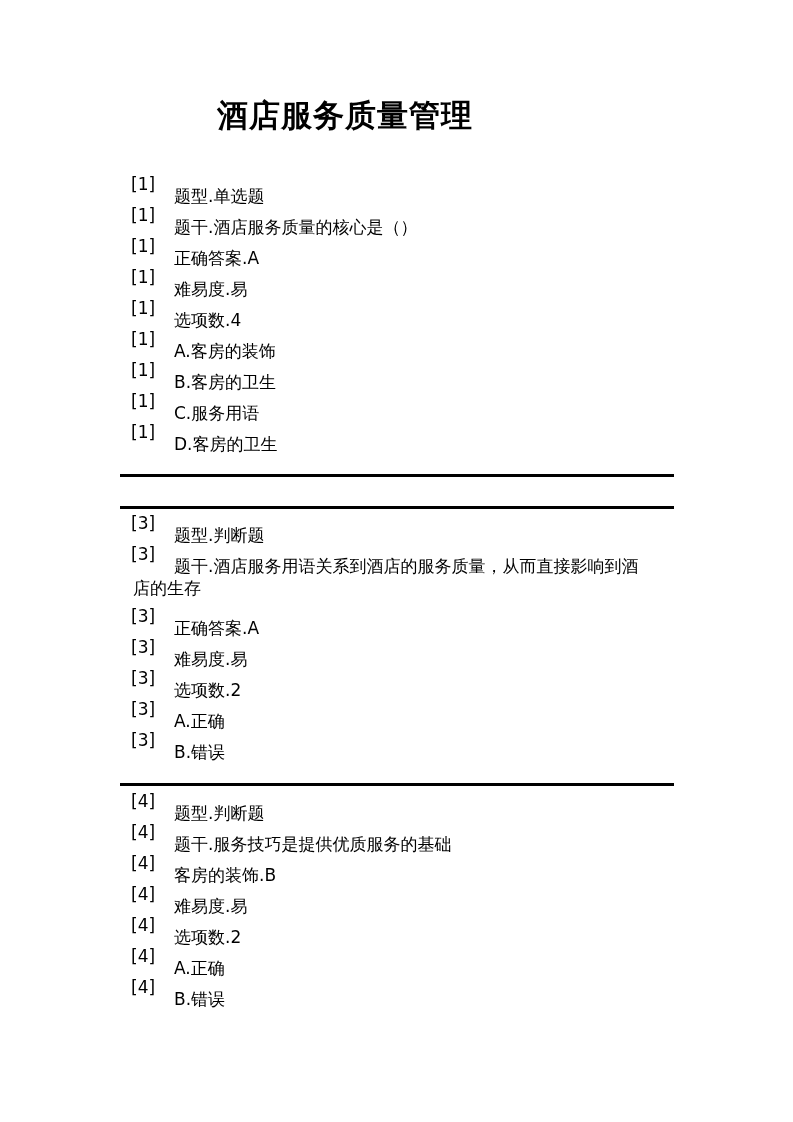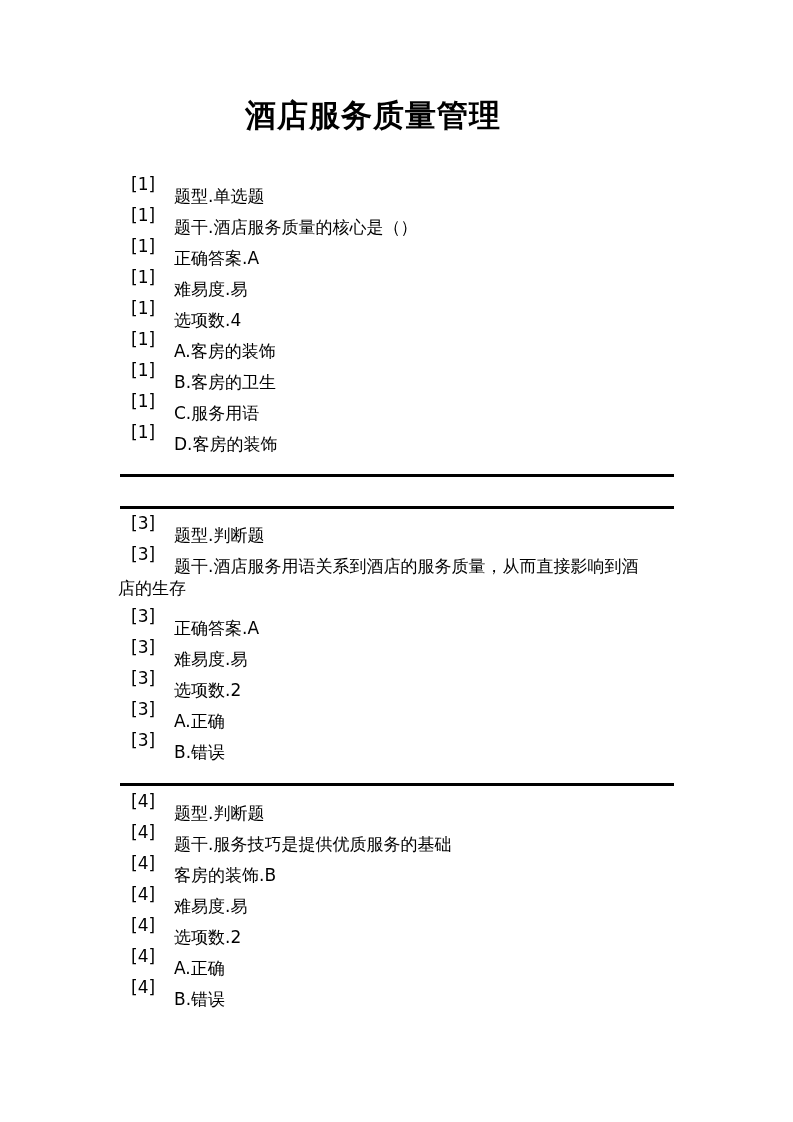--- a/index.html
+++ b/index.html
@@ -3,32 +3,32 @@
   <meta charset="utf-8">
   <style>
     html, body { margin: 0; padding: 0; background: #ffffff; }
     body {
       width: 793px; height: 1122px; position: relative; overflow: hidden;
       font-family: "DejaVu Sans", "Liberation Sans", sans-serif; color: #000;
     }
     .title {
       position: absolute; left: 217px; top: 95px;
       font-family: "DejaVu Serif", "Liberation Serif", serif;
-      font-size: 31px; font-weight: bold; letter-spacing: 1px; white-space: nowrap; margin-left: 28px;
+      font-size: 31px; font-weight: bold; letter-spacing: 1px; white-space: nowrap;
     }
     .line {
       position: absolute; height: 17px; line-height: 17px;
       font-size: 17px; white-space: nowrap;
     }
     .line .tag { position: absolute; left: 0; }
     .line .txt { position: absolute; left: 43px; margin-top: 12px; }
     .rule {
       position: absolute; left: 120px; width: 554px; height: 3px; background: #000;
     }
-    .wrap-cont { position: absolute; left: 118px; font-size: 17px; white-space: nowrap; }
+    .wrap-cont { position: absolute; left: 133px; font-size: 17px; white-space: nowrap; }
   </style>
 </head>
 <body>
 
 <div class="title">酒店服务质量管理</div>
 
 <div>
   <div class="line" style="left:131px; top:176px;">
     <span class="tag">[1]</span>
     <span class="txt">题型.单选题</span>
@@ -56,21 +56,21 @@
   <div class="line" style="left:131px; top:362px;">
     <span class="tag">[1]</span>
     <span class="txt">B.客房的卫生</span>
   </div>
   <div class="line" style="left:131px; top:393px;">
     <span class="tag">[1]</span>
     <span class="txt">C.服务用语</span>
   </div>
   <div class="line" style="left:131px; top:424px;">
     <span class="tag">[1]</span>
-    <span class="txt">D.客房的装饰</span>
+    <span class="txt">D.客房的卫生</span>
   </div>
 </div>
 
 <div class="rule" style="top:474px;"></div>
 <div class="rule" style="top:506px;"></div>
 
 <div>
   <div class="line" style="left:131px; top:515px;">
     <span class="tag">[3]</span>
     <span class="txt">题型.判断题</span>

